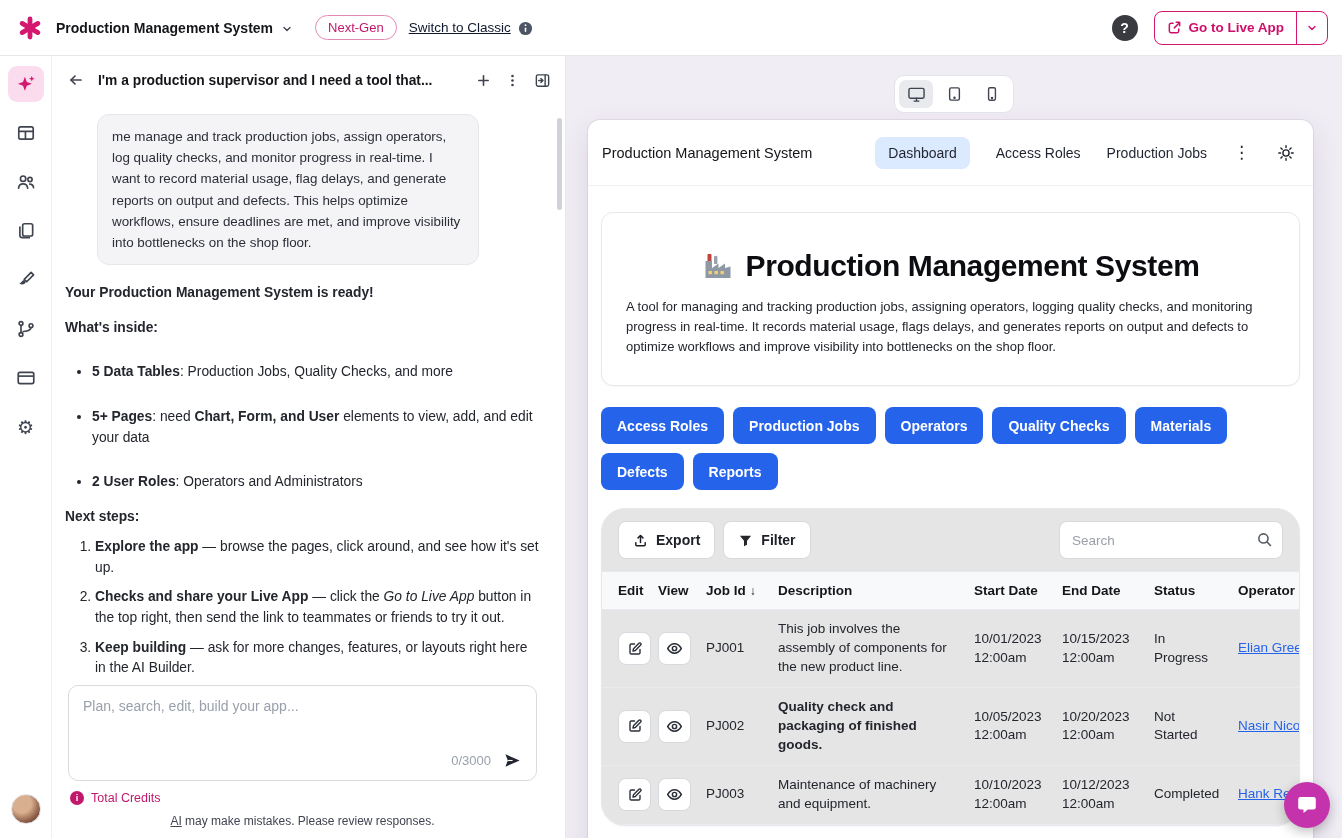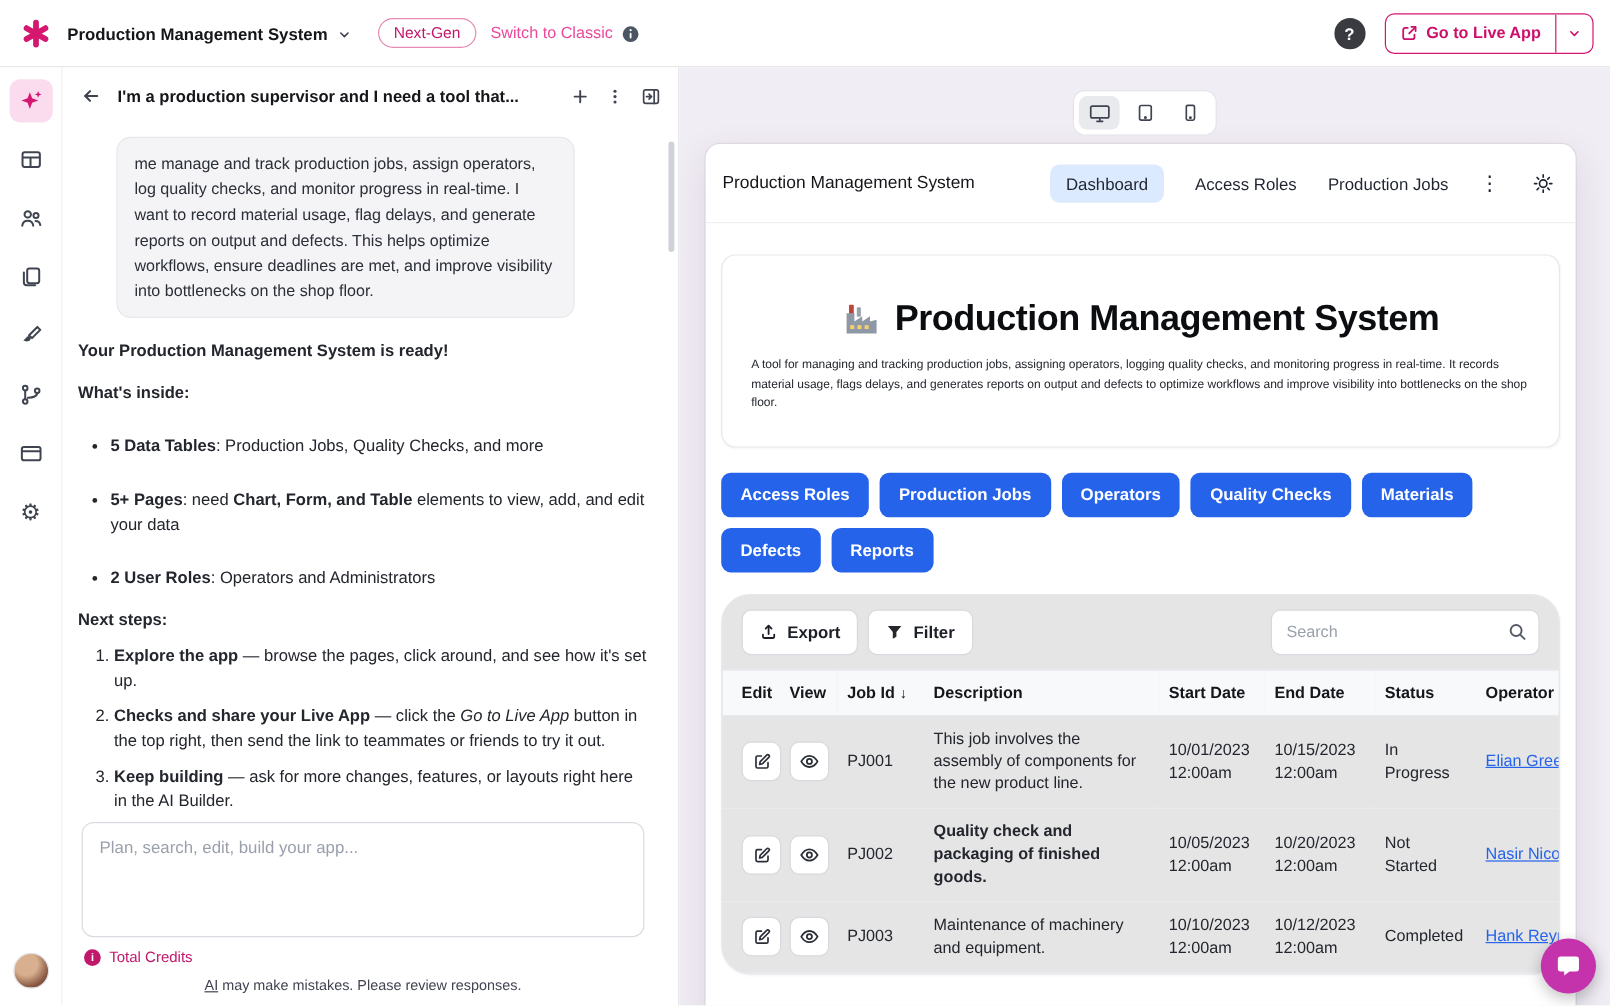--- a/index.html
+++ b/index.html
@@ -6,21 +6,21 @@
   html,body { width:1342px; height:838px; overflow:hidden; }
   body { font-family:"Liberation Sans","DejaVu Sans",sans-serif; color:#1f2430; background:#fff; position:relative; font-size:14px; }
   .icon { display:inline-block; vertical-align:middle; }
 
   
   .topbar { position:absolute; top:0; left:0; right:0; height:56px; background:#fff; border-bottom:1px solid #e8e8ec; display:flex; align-items:center; padding:0 14px 0 16px; z-index:30; }
   .logo { width:28px; height:28px; display:flex; align-items:center; justify-content:center; cursor:pointer; }
   .app-name { font-weight:700; font-size:14px; margin-left:12px; color:#15161a; }
   .name-caret { margin-left:8px; color:#3f4450; }
   .badge-nextgen { margin-left:22px; border:1px solid #e58ab5; color:#c2186b; border-radius:999px; padding:4px 12px; font-size:13px; font-weight:500; background:#fff; }
-  .switch-classic { margin-left:12px; font-size:13.5px; color:#ec4899; cursor:pointer; }
+  .switch-classic { margin-left:12px; font-size:13.5px; color:#0f172a; text-decoration:underline; cursor:pointer; }
   .info-dot { margin-left:7px; }
   .topbar-spacer { flex:1; }
   .help-btn { width:26px; height:26px; border-radius:50%; background:#3a3b41; color:#fff; display:flex; align-items:center; justify-content:center; font-size:14px; font-weight:700; cursor:pointer; }
   .live-btn { display:flex; align-items:stretch; margin-left:16px; border:1.5px solid #d4176f; border-radius:8px; background:#fff; color:#cf0e6b; height:34px; overflow:hidden; }
   .live-main { display:flex; align-items:center; gap:7px; padding:0 12px; font-weight:700; font-size:13.5px; cursor:pointer; }
   .live-caret { border-left:1.5px solid #d4176f; padding:0 9px; display:flex; align-items:center; cursor:pointer; }
 
   
   .rail { position:absolute; top:56px; left:0; bottom:0; width:52px; background:#fff; border-right:1px solid #f0f0f3; display:flex; flex-direction:column; align-items:center; padding-top:10px; z-index:20; }
   .rail-item { width:36px; height:36px; margin-bottom:13px; border-radius:9px; display:flex; align-items:center; justify-content:center; color:#3f4450; cursor:pointer; }
@@ -68,21 +68,21 @@
   .app-brand { font-size:14.5px; color:#15161a; }
   .app-nav { margin-left:auto; display:flex; align-items:center; gap:26px; font-size:14px; color:#1f2430; }
   .nav-item { cursor:pointer; }
   .nav-item.active { background:#dbeafe; padding:8px 13px; border-radius:8px; font-weight:500; }
   .app-kebab { font-size:17px; color:#1f2430; cursor:pointer; letter-spacing:1px; }
   .theme-toggle { cursor:pointer; display:flex; }
 
   .app-content { padding:0 13px; }
   .hero-card { margin-top:26px; background:#fff; border:1px solid #e6e8ec; border-radius:12px; padding:36px 24px 28px; box-shadow:0 1px 2px rgba(16,24,40,.04); }
   .hero-title { display:flex; align-items:center; justify-content:center; gap:12px; font-size:30px; font-weight:800; letter-spacing:-.4px; color:#0c0d10; }
-  .hero-desc { margin-top:14px; font-size:10px; line-height:1.55; color:#23262d; }
+  .hero-desc { margin-top:14px; font-size:13px; line-height:1.55; color:#23262d; }
 
   .quick-btns { margin-top:21px; display:flex; flex-wrap:wrap; gap:9px; }
   .qbtn { background:#2563eb; color:#fff; font-weight:600; font-size:14px; border:none; border-radius:8px; height:37px; padding:0 16px; cursor:pointer; font-family:inherit; }
 
   .table-card { margin-top:18px; background:#e5e5e5; border:1px solid #e6e8ec; border-radius:24px; box-shadow:0 1px 2px rgba(16,24,40,.04); overflow:hidden; }
   .table-toolbar { display:flex; align-items:center; padding:12px 16px; gap:8px; }
   .tool-btn { display:flex; align-items:center; gap:8px; border:1px solid #d6d9de; background:#fff; border-radius:8px; height:38px; padding:0 14px; font-size:14px; font-weight:600; color:#1c1f26; cursor:pointer; font-family:inherit; }
   .search-box { margin-left:auto; position:relative; }
   .search-box input { width:224px; height:38px; border:1px solid #d6d9de; border-radius:8px; padding:0 34px 0 12px; font-size:13.5px; font-family:inherit; color:#23262d; outline:none; }
   .search-box input::placeholder { color:#9aa0aa; }
@@ -235,38 +235,47 @@
   </div>
 
   <div class="chat-scroll">
     <div class="user-bubble">me manage and track production jobs, assign operators, log quality checks, and monitor progress in real-time. I want to record material usage, flag delays, and generate reports on output and defects. This helps optimize workflows, ensure deadlines are met, and improve visibility into bottlenecks on the shop floor.</div>
 
     <p class="chat-h">Your Production Management System is ready!</p>
     <p class="chat-h">What's inside:</p>
 
     <ul>
       <li><b>5 Data Tables</b><span>: Production Jobs, Quality Checks, and more</span></li>
-      <li><b>5+ Pages</b><span>: need </span><b>Chart, Form, and Table</b><span> elements to view, add, and edit your data</span></li>
+      <li><b>5+ Pages</b><span>: need </span><b>Chart, Form, and User</b><span> elements to view, add, and edit your data</span></li>
       <li><b>2 User Roles</b><span>: Operators and Administrators</span></li>
     </ul>
 
     <p class="chat-h">Next steps:</p>
 
     <ol>
       <li><b>Explore the app</b><span> — browse the pages, click around, and see how it's set up.</span></li>
       <li><b>Checks and share your Live App</b><span> — click the </span><i>Go to Live App</i><span> button in the top right, then send the link to teammates or friends to try it out.</span></li>
       <li><b>Keep building</b><span> — ask for more changes, features, or layouts right here in the AI Builder.</span></li>
     </ol>
 
     <p class="closing-p">Your app is just getting started --- every prompt makes it more powerful.</p>
   </div>
 
   <div class="composer-wrap">
     <div class="composer">
       <textarea placeholder="Plan, search, edit, build your app..." style=""></textarea>
+      <div class="composer-foot">
+        <span class="char-count">0/3000</span>
+        <span class="send-btn">
+          <svg class="icon" width="19" height="19" viewBox="0 0 20 20" fill="#1f2430">
+              <path d="M2.5 3.5 17.5 10 2.5 16.5l2.6-6.5z"></path>
+              <path d="M5.1 10h5" stroke="#fff" stroke-width="1.2"></path>
+            </svg>
+        </span>
+      </div>
     </div>
     <div class="credits-row">
       <span class="credit-dot">i</span>
       <span class="credits-label">Total Credits</span>
     </div>
     <div class="disclaimer">
       <span class="ai-link">AI</span><span> may make mistakes. Please review responses.</span>
     </div>
   </div>
 

